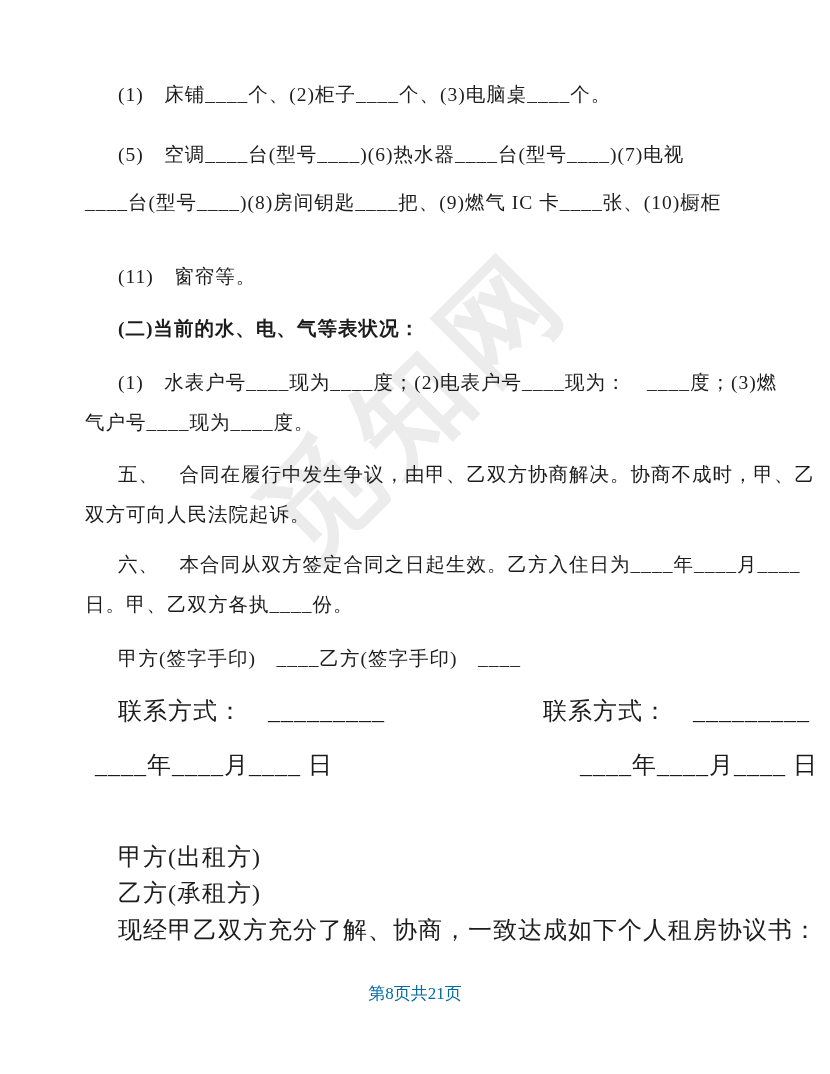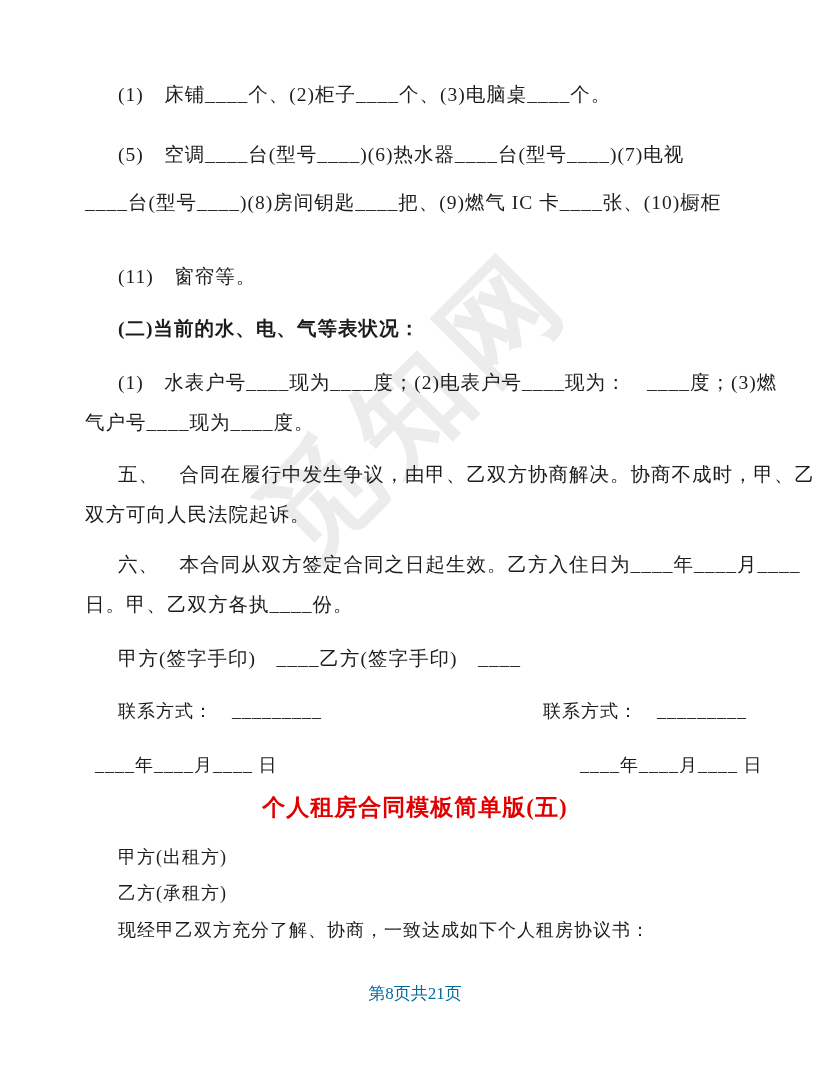--- a/index.html
+++ b/index.html
@@ -32,21 +32,21 @@
     right: 70px;
     font-size: 19.5px;
     line-height: 30px;
     white-space: pre;
     letter-spacing: 1px;
   }
   .ln.indent { padding-left: 33px; }
   .ln.bold { font-weight: bold; }
   .cell {
     position: absolute;
-    font-size: 18px;
+    font-size: 24px;
     line-height: 30px;
     white-space: pre;
     letter-spacing: 1px;
   }
   .doc-title {
     position: absolute;
     left: 0; right: 0;
     top: 792px;
     text-align: center;
     font-size: 23px;
@@ -91,21 +91,20 @@
     <div class="ln indent" style="top:550px">六、　本合同从双方签定合同之日起生效。乙方入住日为____年____月____</div>
 
     <div class="ln indent" style="top:644px">甲方(签字手印)　____乙方(签字手印)　____</div>
 
     <div class="cell" style="top:696px; left:118px">联系方式：　_________</div>
     <div class="cell" style="top:696px; left:543px">联系方式：　_________</div>
 
     <div class="cell" style="top:750px; left:95px">____年____月____ 日</div>
     <div class="cell" style="top:750px; left:580px">____年____月____ 日</div>
 
-    <div class="doc-title">个人租房合同模板简单版(五)</div>
 
     <div class="cell" style="top:842px; left:118px">甲方(出租方)</div>
     <div class="cell" style="top:878px; left:118px">乙方(承租方)</div>
     <div class="cell" style="top:915px; left:118px">现经甲乙双方充分了解、协商，一致达成如下个人租房协议书：</div>
 
     <div class="footer">第8页共21页</div>
 
   </div>
 </div>
 

